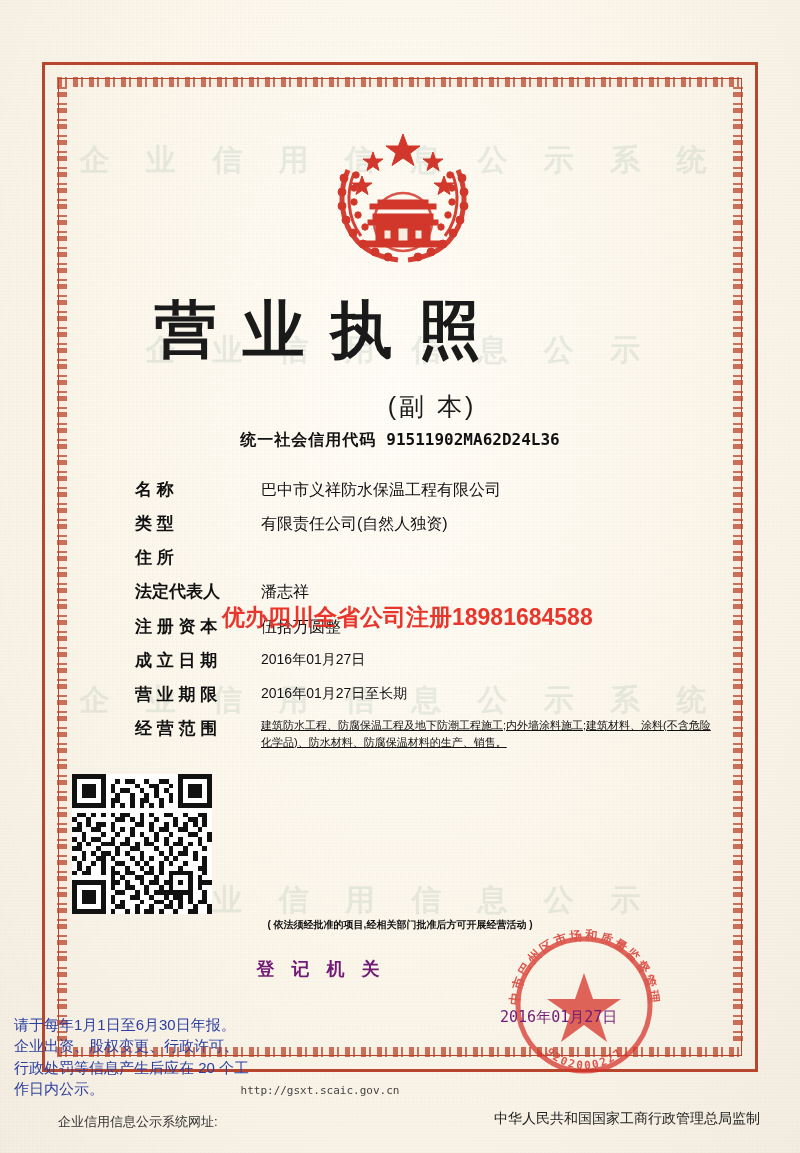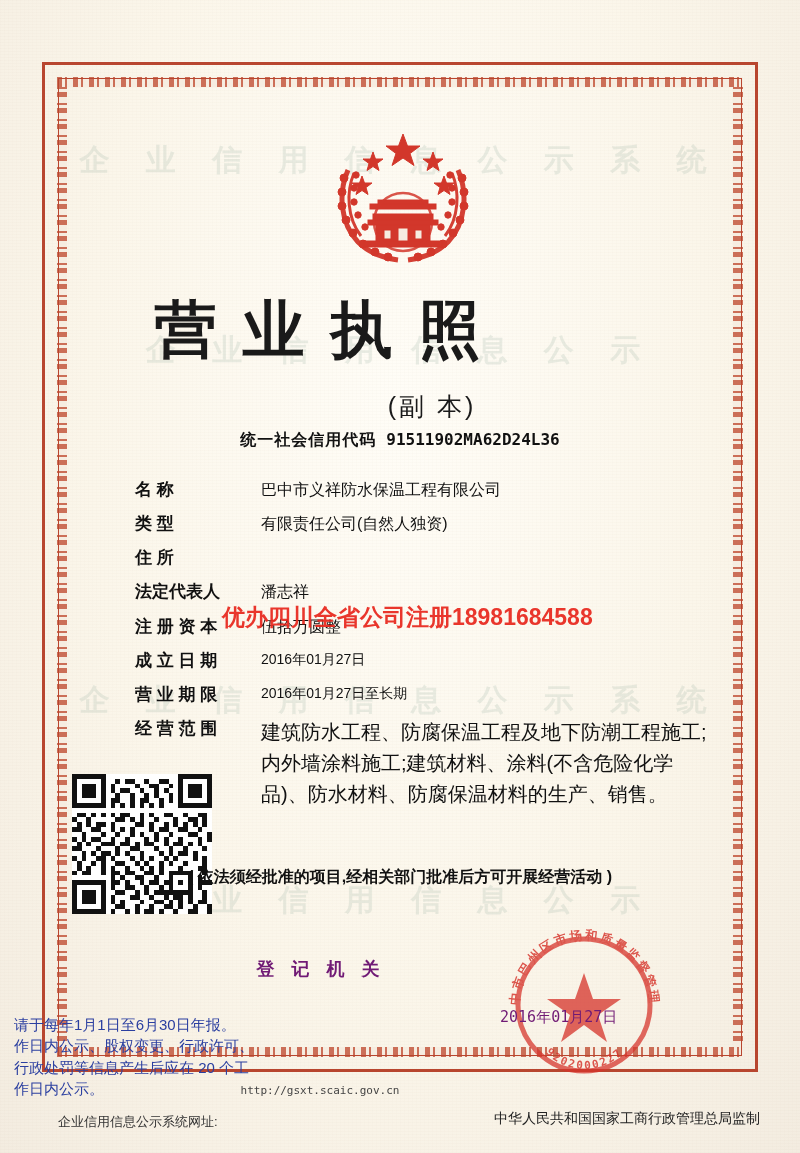--- a/index.html
+++ b/index.html
@@ -146,21 +146,21 @@
   }
   .field-label.tight { letter-spacing: 0px; }
   .field-value {
     flex: 1;
     font-size: 16px;
     color: #111;
     line-height: 1.45;
     padding-left: 14px;
   }
   .field-value.small { font-size: 14px; }
-  .field-value.scope { font-size: 20px; line-height: 1.55; }
+  .field-value.scope { font-size: 11px; line-height: 1.55; text-decoration: underline; }
 
   
   .overprint {
     position: absolute;
     left: 222px; top: 602px;
     font-size: 23px;
     color: #e8261c;
     font-weight: bold;
     white-space: nowrap;
     letter-spacing: 0px;
@@ -171,24 +171,24 @@
   .qr {
     position: absolute;
     left: 72px; top: 774px;
     width: 140px; height: 140px;
     background: #fff;
   }
 
   
   .approval-note {
     position: absolute;
-    left: 0; top: 867px;
+    left: 0; top: 918px;
     width: 800px;
     text-align: center;
-    font-size: 16px;
+    font-size: 10px;
     font-weight: bold;
     color: #111;
   }
   .registrar {
     position: absolute;
     left: 0; top: 957px;
     width: 636px;
     text-align: center;
     font-size: 18px;
     font-weight: bold;
@@ -617,21 +617,21 @@
     <span class="y">2016</span>
     <span>年</span>
     <span class="y">01</span>
     <span>月</span>
     <span class="y">27</span>
     <span>日</span>
   </div>
 
   <div class="reminder">
     <div>请于每年1月1日至6月30日年报。</div>
-    <div>作日内公示、股权变更、行政许可、</div>
+    <div>企业出资、股权变更、行政许可、</div>
     <div>行政处罚等信息产生后应在 20 个工</div>
     <div>作日内公示。</div>
   </div>
 
   <div class="url-mid">http://gsxt.scaic.gov.cn</div>
   <div class="foot-left">企业信用信息公示系统网址:</div>
   <div class="foot-right">中华人民共和国国家工商行政管理总局监制</div>
 
 </div>
 

